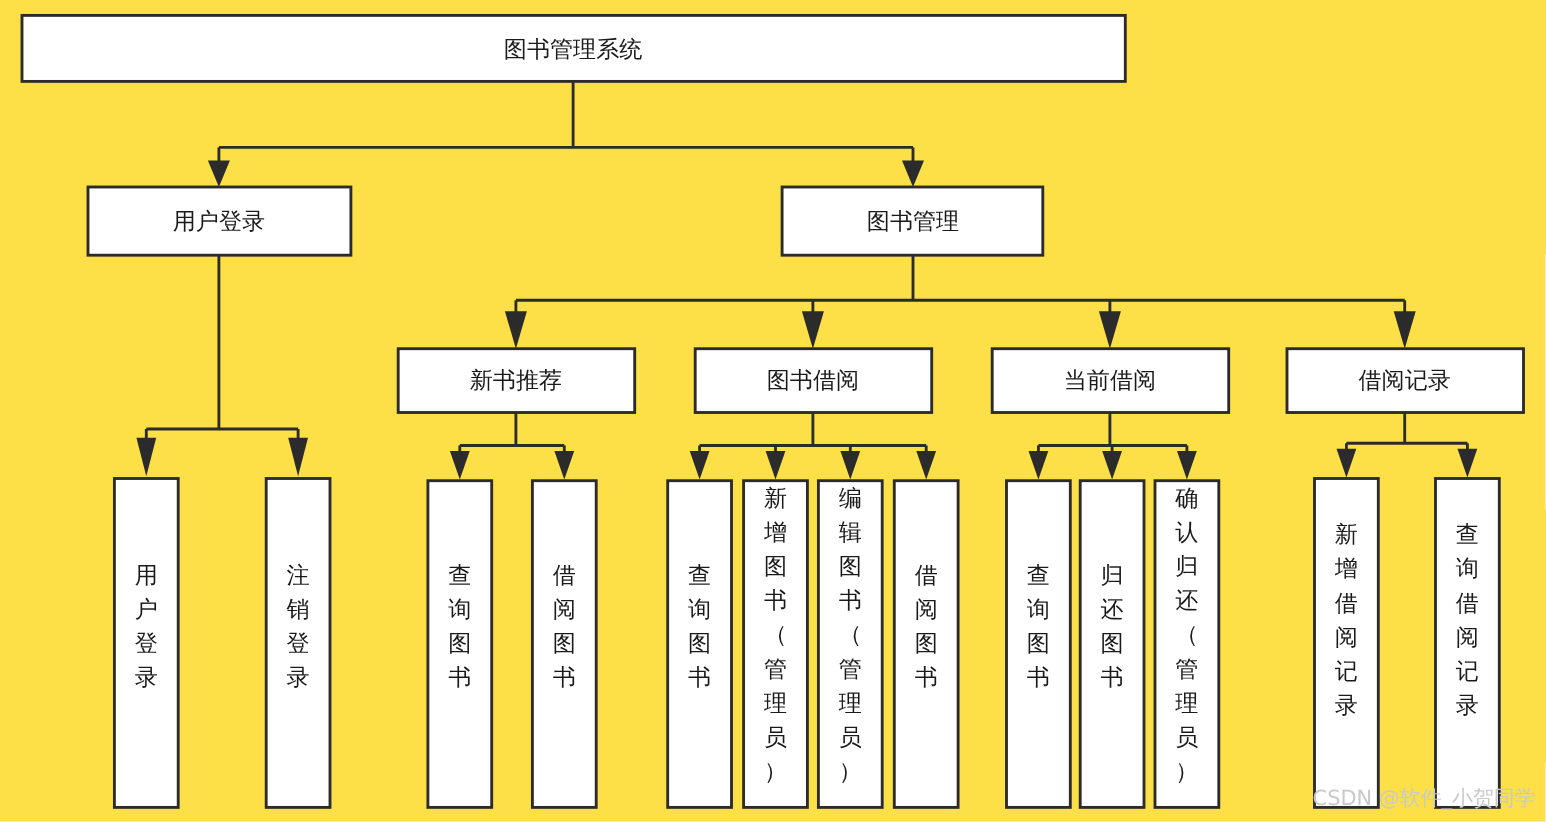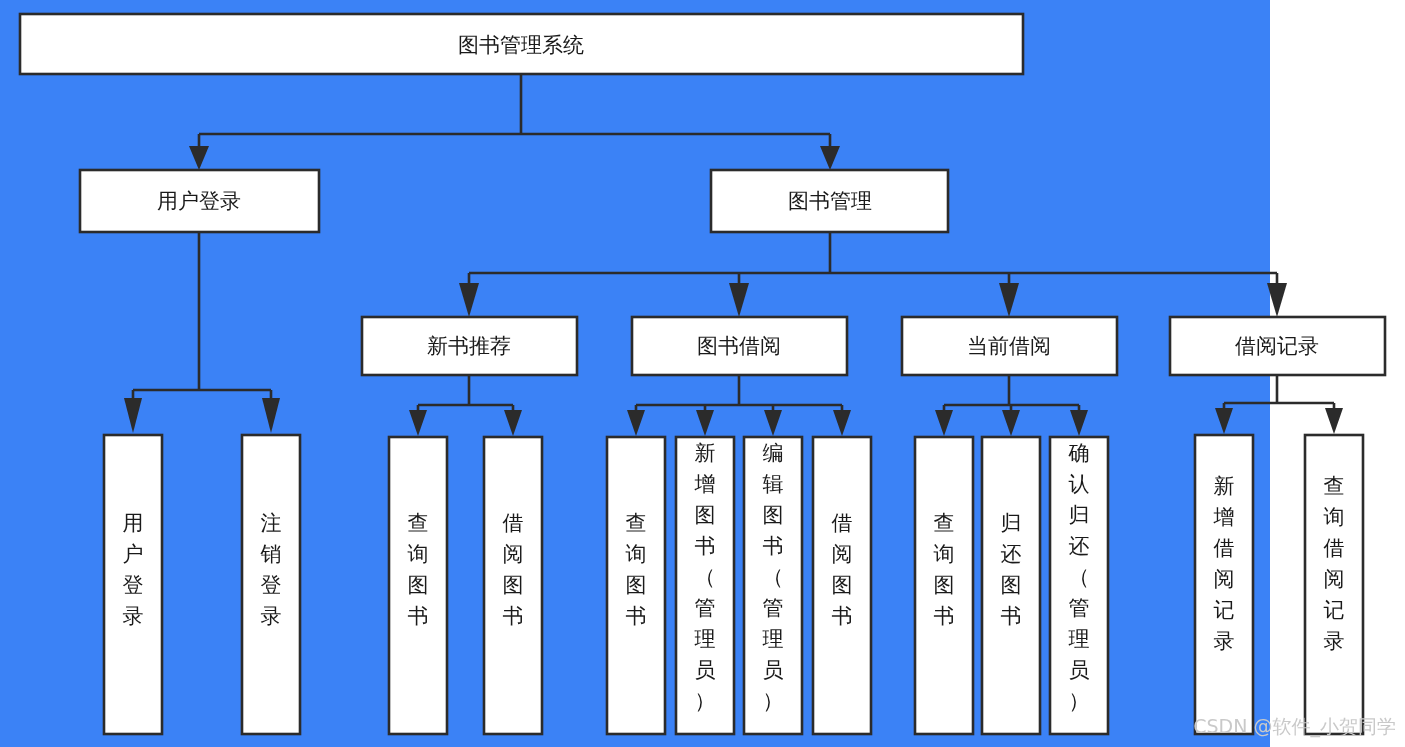--- a/index.html
+++ b/index.html
@@ -9,23 +9,23 @@
     background: #ffffff;
   }
   body {
     width: 1405px;
     height: 747px;
     font-family: "DejaVu Sans", "Liberation Sans", sans-serif;
     overflow: hidden;
   }
   #diagram-root {
     position: relative;
-    width: 1270px;
+    width: 1405px;
     height: 747px;
-    background: #3b82f6;
+    background: #fde047;
   }
   svg.diagram-canvas {
     display: block;
     width: 1405px;
     height: 747px;
   }
   .node-rect {
     fill: #ffffff;
     stroke: #2b2b2b;
     stroke-width: 2.6;

